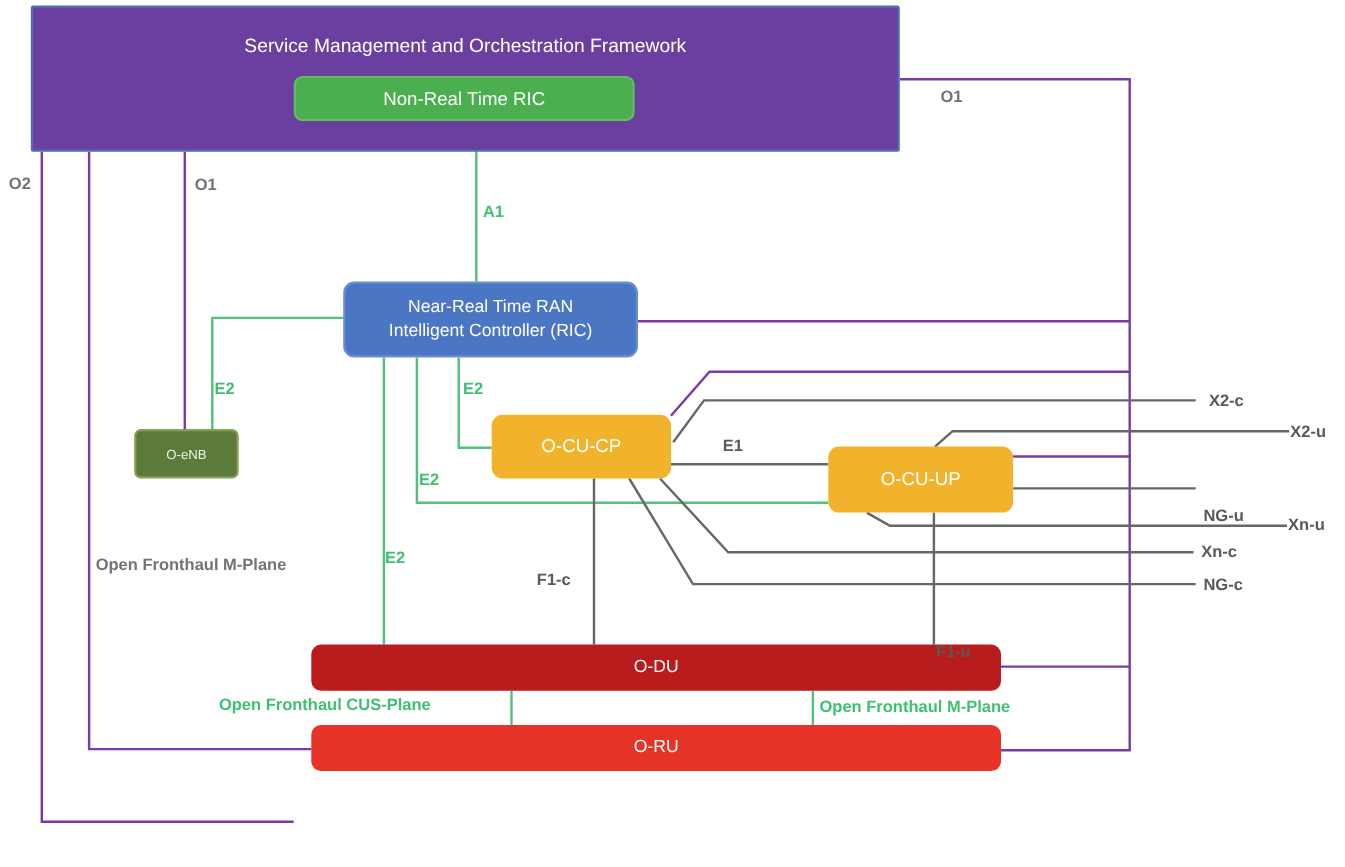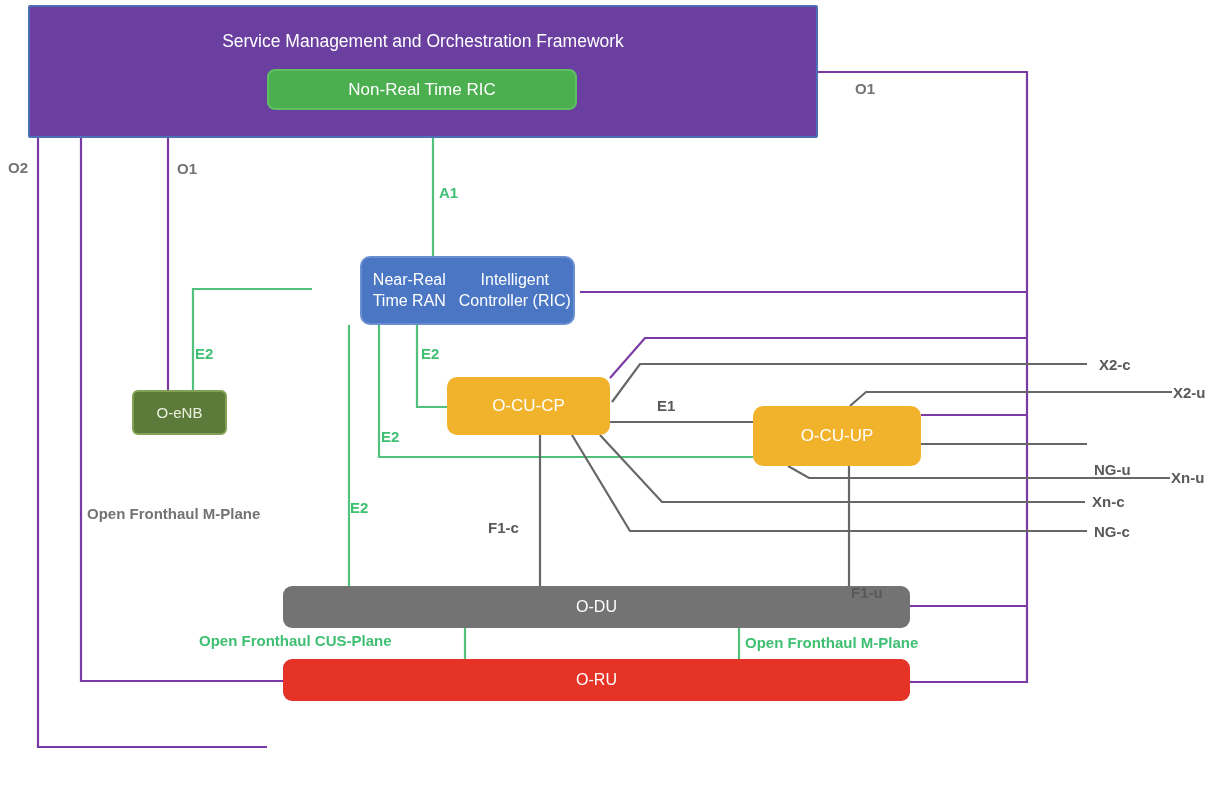--- a/index.html
+++ b/index.html
@@ -18,24 +18,24 @@
   }
   .lbl{position:absolute;font-weight:bold;font-size:15px;white-space:nowrap;}
   .lbl-purple{color:#737373;}
   .lbl-green{color:#3FBF72;}
   .lbl-gray{color:#595959;}
 
   #smo{left:28px;top:5px;width:790px;height:133px;border:2px solid #4C6FB5;border-radius:2px;
        align-items:flex-start;padding-top:24px;font-size:17.5px;}
   #non-rt-ric{left:267px;top:69px;width:310px;height:41px;border-radius:8px;
        border:2px solid #5FBE63;font-size:17px;}
-  #near-rt-ric{left:312px;top:256px;width:215px;height:69px;border-radius:10px;
-       border:2px solid #6A8FD0;font-size:16px;line-height:1.3;flex-direction:row;margin-left:48px;}
-  #o-enb{left:132px;top:390px;width:95px;height:45px;border-radius:6px;
-       border:2px solid #81A353;font-size:15px;color:#ECF2DF;}
+  #near-rt-ric{left:312px;top:256px;width:268px;height:69px;border-radius:10px;
+       border:2px solid #6A8FD0;font-size:16px;line-height:1.3;flex-direction:column;}
+  #o-enb{left:122px;top:390px;width:95px;height:45px;border-radius:6px;
+       border:2px solid #81A353;font-size:12px;color:#ECF2DF;}
   #o-cu-cp{left:447px;top:377px;width:163px;height:58px;border-radius:10px;font-size:17px;}
   #o-cu-up{left:753px;top:406px;width:168px;height:60px;border-radius:10px;font-size:17px;text-align:center;}
   #o-du{left:283px;top:586px;width:627px;height:42px;border-radius:9px;font-size:16px;}
   #o-ru{left:283px;top:659px;width:627px;height:42px;border-radius:9px;font-size:16px;}
   #o-cloud{left:267px;top:717px;width:651px;height:58px;border-radius:10px;
        border:2px solid #85917A;font-size:17px;color:#1c1c1c;}
 </style>
 </head>
 <body>
 
@@ -73,21 +73,21 @@
 
   <div class="node" id="smo" style="background: rgb(106, 63, 160);">Service Management and Orchestration Framework</div>
   <div class="node" id="non-rt-ric" style="background: rgb(75, 174, 79);">Non-Real Time RIC</div>
   <div class="node" id="near-rt-ric" style="background: rgb(74, 118, 196);">
     <span>Near-Real Time RAN</span>
     <span>Intelligent Controller (RIC)</span>
   </div>
   <div class="node" id="o-enb" style="background: rgb(92, 123, 59);">O-eNB</div>
   <div class="node" id="o-cu-cp" style="background: rgb(241, 179, 43);">O-CU-CP</div>
   <div class="node" id="o-cu-up" style="background: rgb(241, 179, 43);">O-CU-UP</div>
-  <div class="node" id="o-du" style="background: #737373;">O-DU</div>
+  <div class="node" id="o-du" style="background: #b91c1c;">O-DU</div>
   <div class="node" id="o-ru" style="background: rgb(230, 51, 40);">O-RU</div>
 
   <div class="lbl lbl-purple" style="left:8px;top:159px;">O2</div>
   <div class="lbl lbl-purple" style="left:177px;top:160px;">O1</div>
   <div class="lbl lbl-purple" style="left:855px;top:80px;">O1</div>
   <div class="lbl lbl-purple" style="left:87px;top:505px;">Open Fronthaul M-Plane</div>
 
   <div class="lbl lbl-green" style="left:439px;top:184px;">A1</div>
   <div class="lbl lbl-green" style="left:195px;top:345px;">E2</div>
   <div class="lbl lbl-green" style="left:421px;top:345px;">E2</div>

